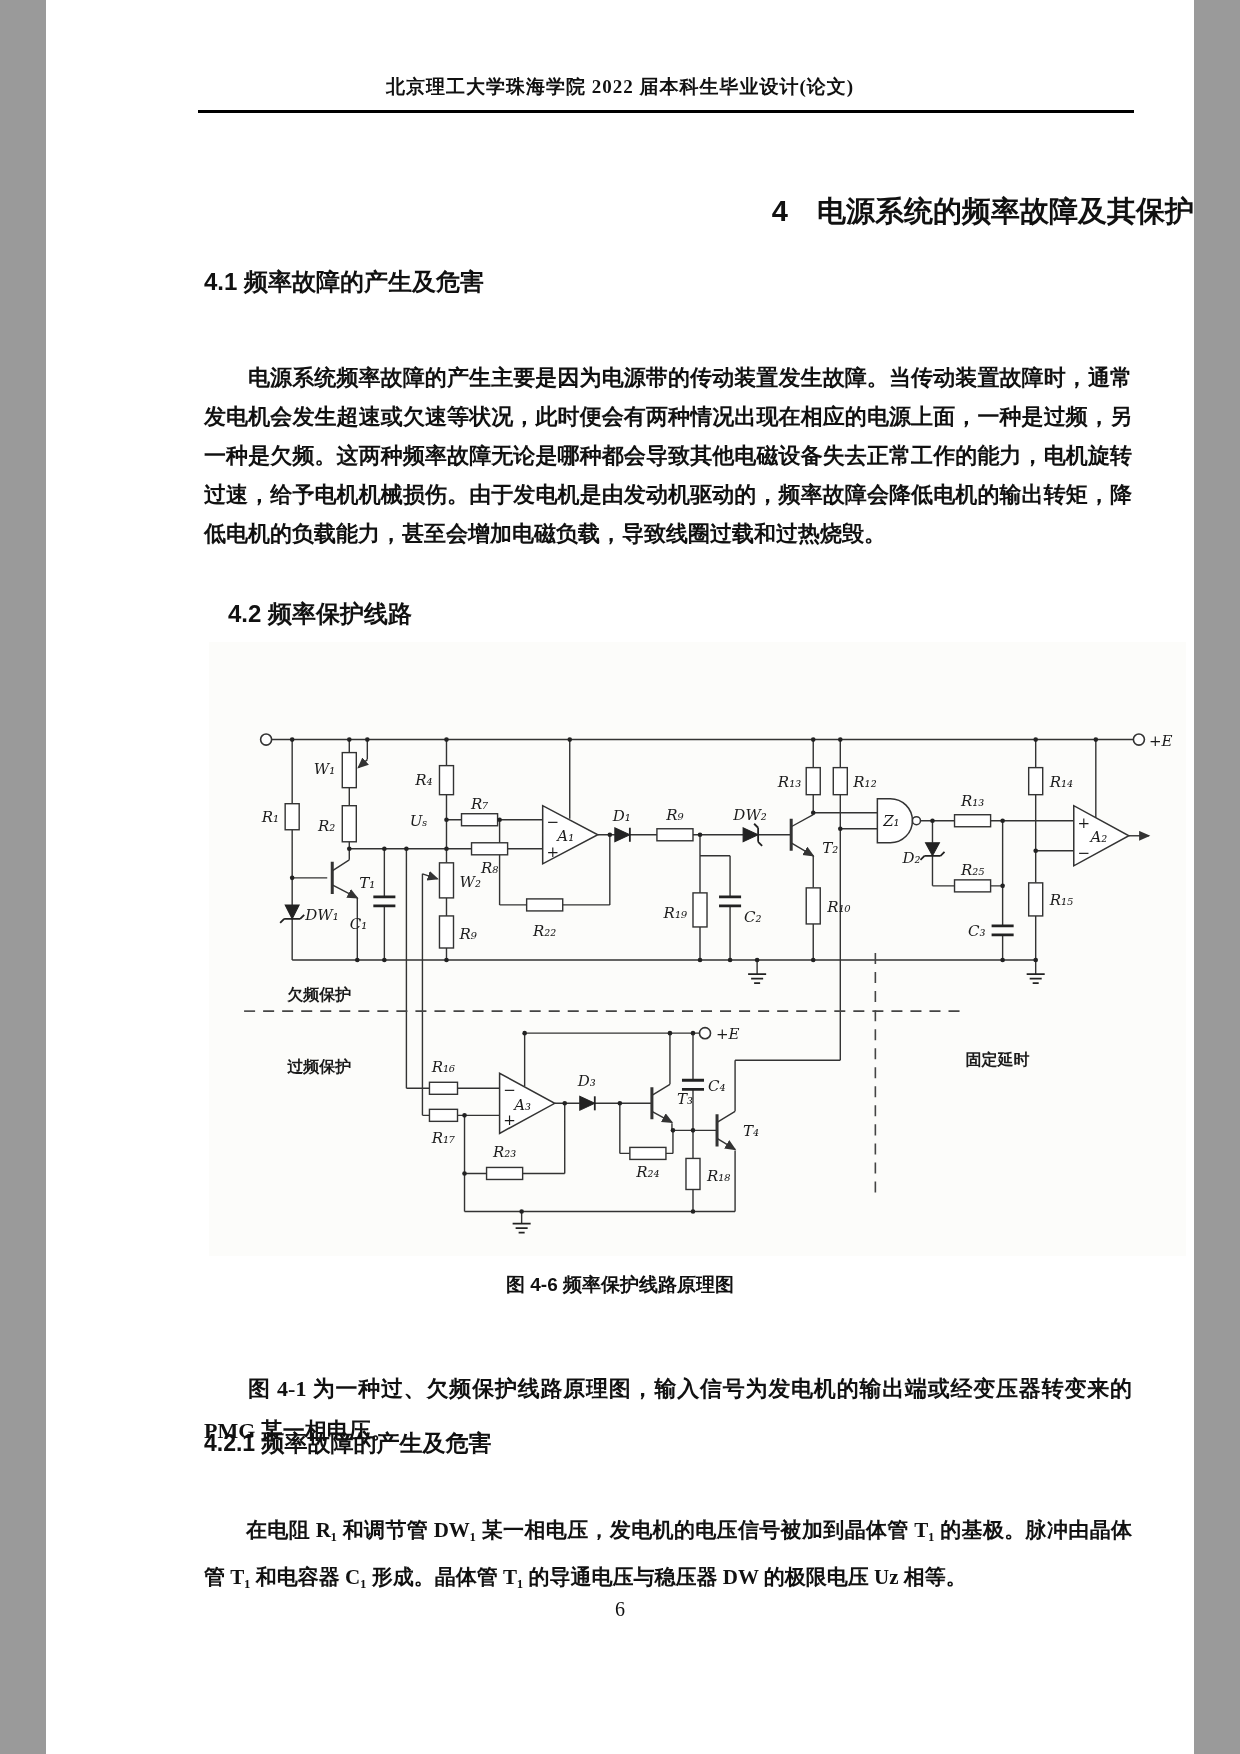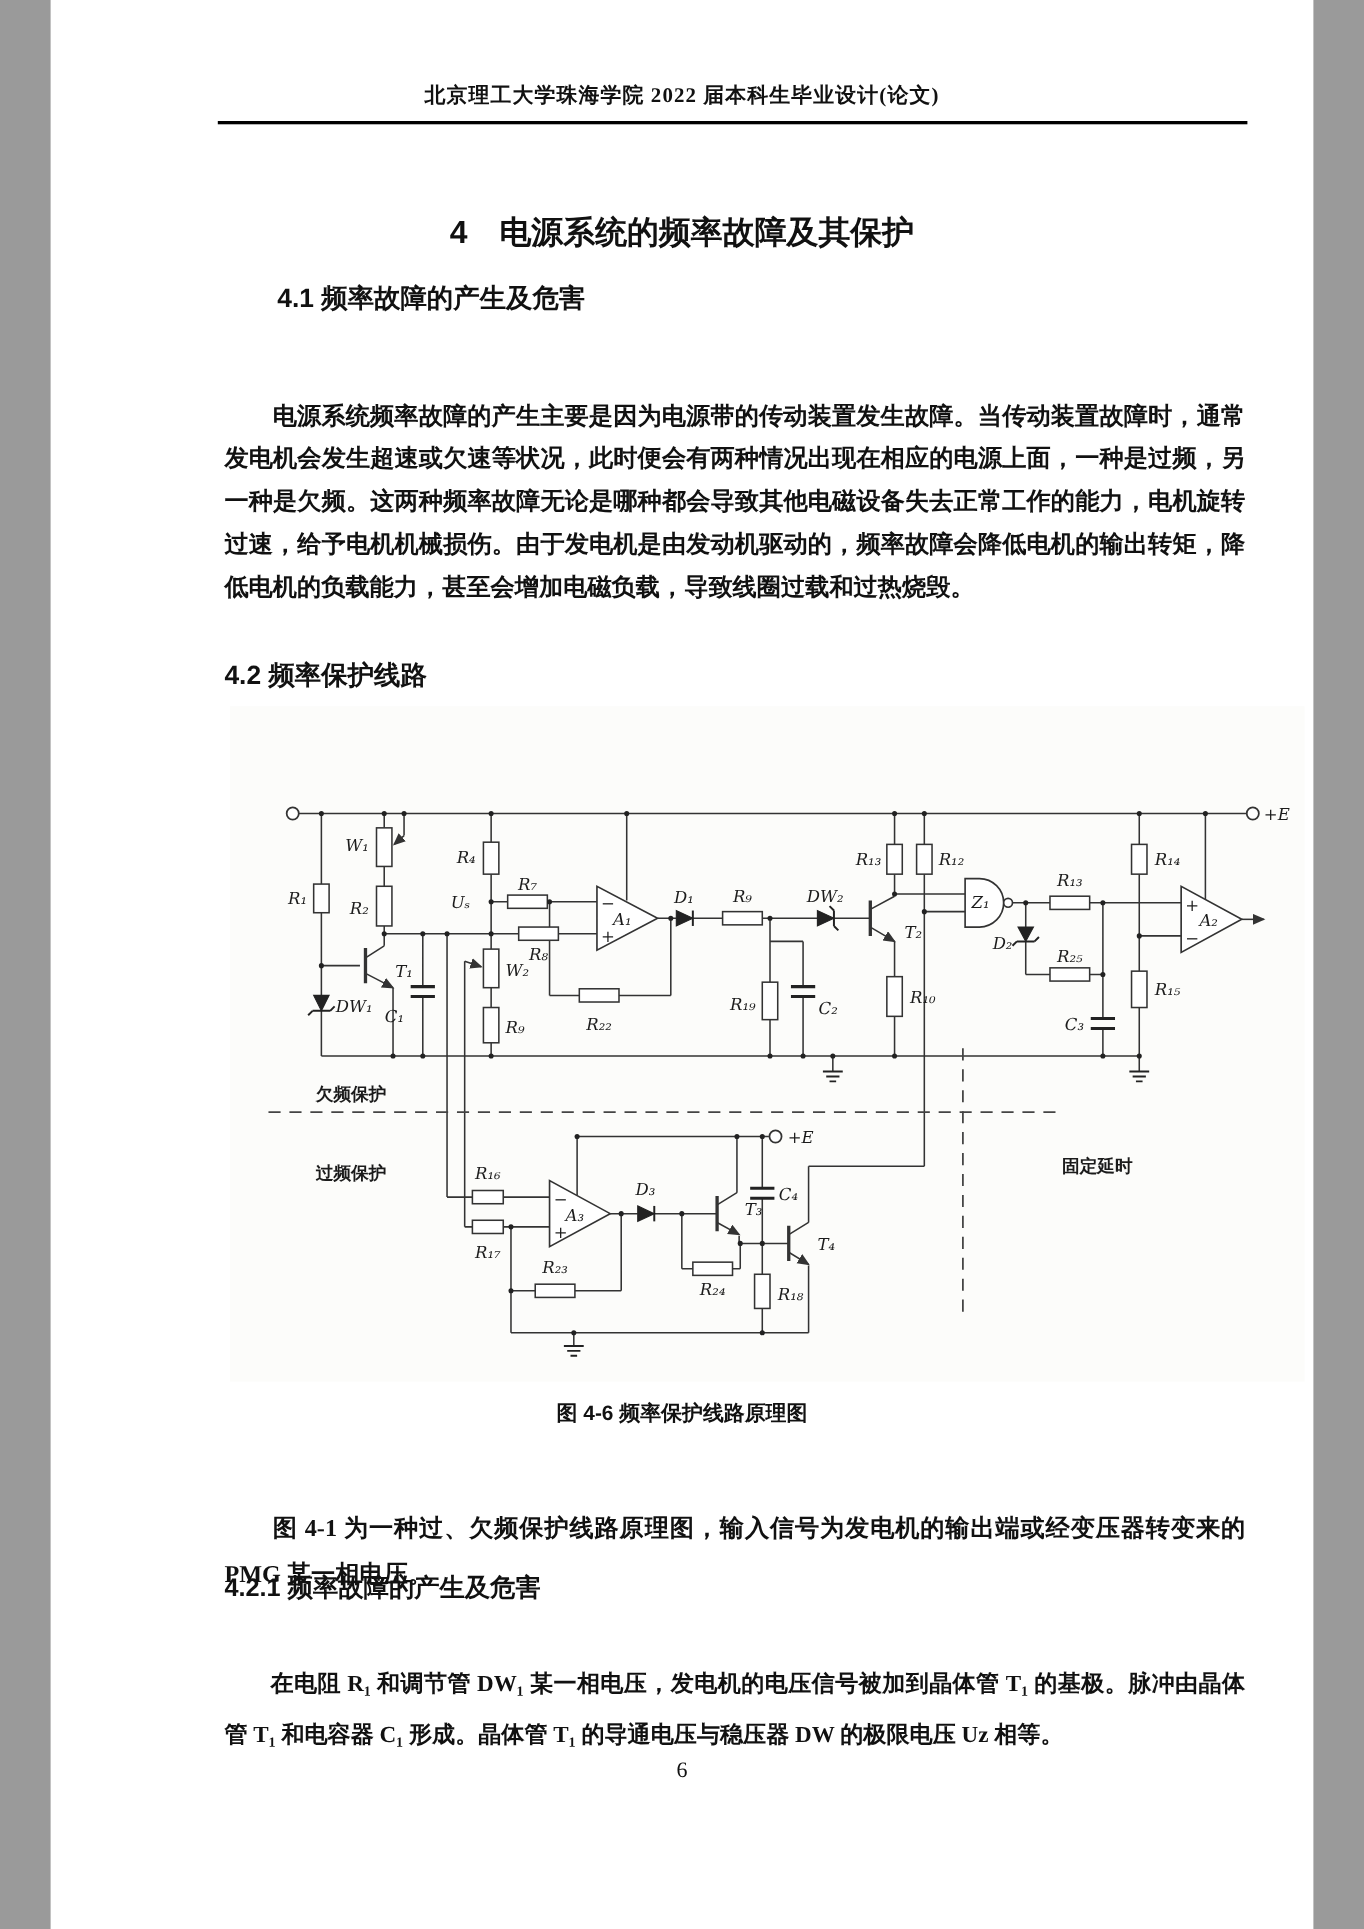--- a/index.html
+++ b/index.html
@@ -1,25 +1,25 @@
 <!DOCTYPE html>
 <html><head>
 <meta charset="utf-8">
 <style>
   html,body{margin:0;padding:0;background:#9a9a9a;}
   .page{position:relative;width:1148px;height:1754px;margin:0 auto;background:#ffffff;
         font-family:"Liberation Serif","DejaVu Serif",serif;color:#111;overflow:hidden;}
   .hdr{position:absolute;top:74px;left:0;width:100%;text-align:center;
        font-size:19px;font-weight:600;letter-spacing:1px;}
   .rule{position:absolute;top:110px;left:152px;width:936px;height:3px;background:#000;}
-  .chapter{position:absolute;top:192px;left:0;width:100%;text-align:center;
+  .chapter{position:absolute;top:192px;left:0;width:100%;text-align:right;
        font-family:"Liberation Sans","DejaVu Sans",sans-serif;font-size:29px;font-weight:700;}
   .h2{position:absolute;left:158px;font-family:"Liberation Sans","DejaVu Sans",sans-serif;
       font-size:24px;font-weight:700;}
-  .h41{top:255px;margin-left:48px;} .h42{top:598px;} .h421{top:1428px;font-size:23px;}
+  .h41{top:266px;} .h42{top:598px;margin-left:24px;} .h421{top:1428px;font-size:23px;}
   .para{position:absolute;left:158px;width:928px;text-align:justify;
         font-size:22px;font-weight:600;line-height:39px;text-indent:2em;}
   .p1{top:336px;}
   .p2{top:1346px;line-height:42px;}
   .p3{top:1486px;font-size:21px;line-height:47px;}
   .cap{position:absolute;top:1272px;left:0;width:100%;text-align:center;
        font-family:"Liberation Sans","DejaVu Sans",sans-serif;font-size:19px;font-weight:700;}
   .pnum{position:absolute;top:1598px;left:0;width:100%;text-align:center;font-size:20px;}
   .fig{position:absolute;left:163px;top:642px;width:977px;height:614px;margin:0;background:#fcfcfa;}
   .fig svg{width:100%;height:100%;display:block;}

